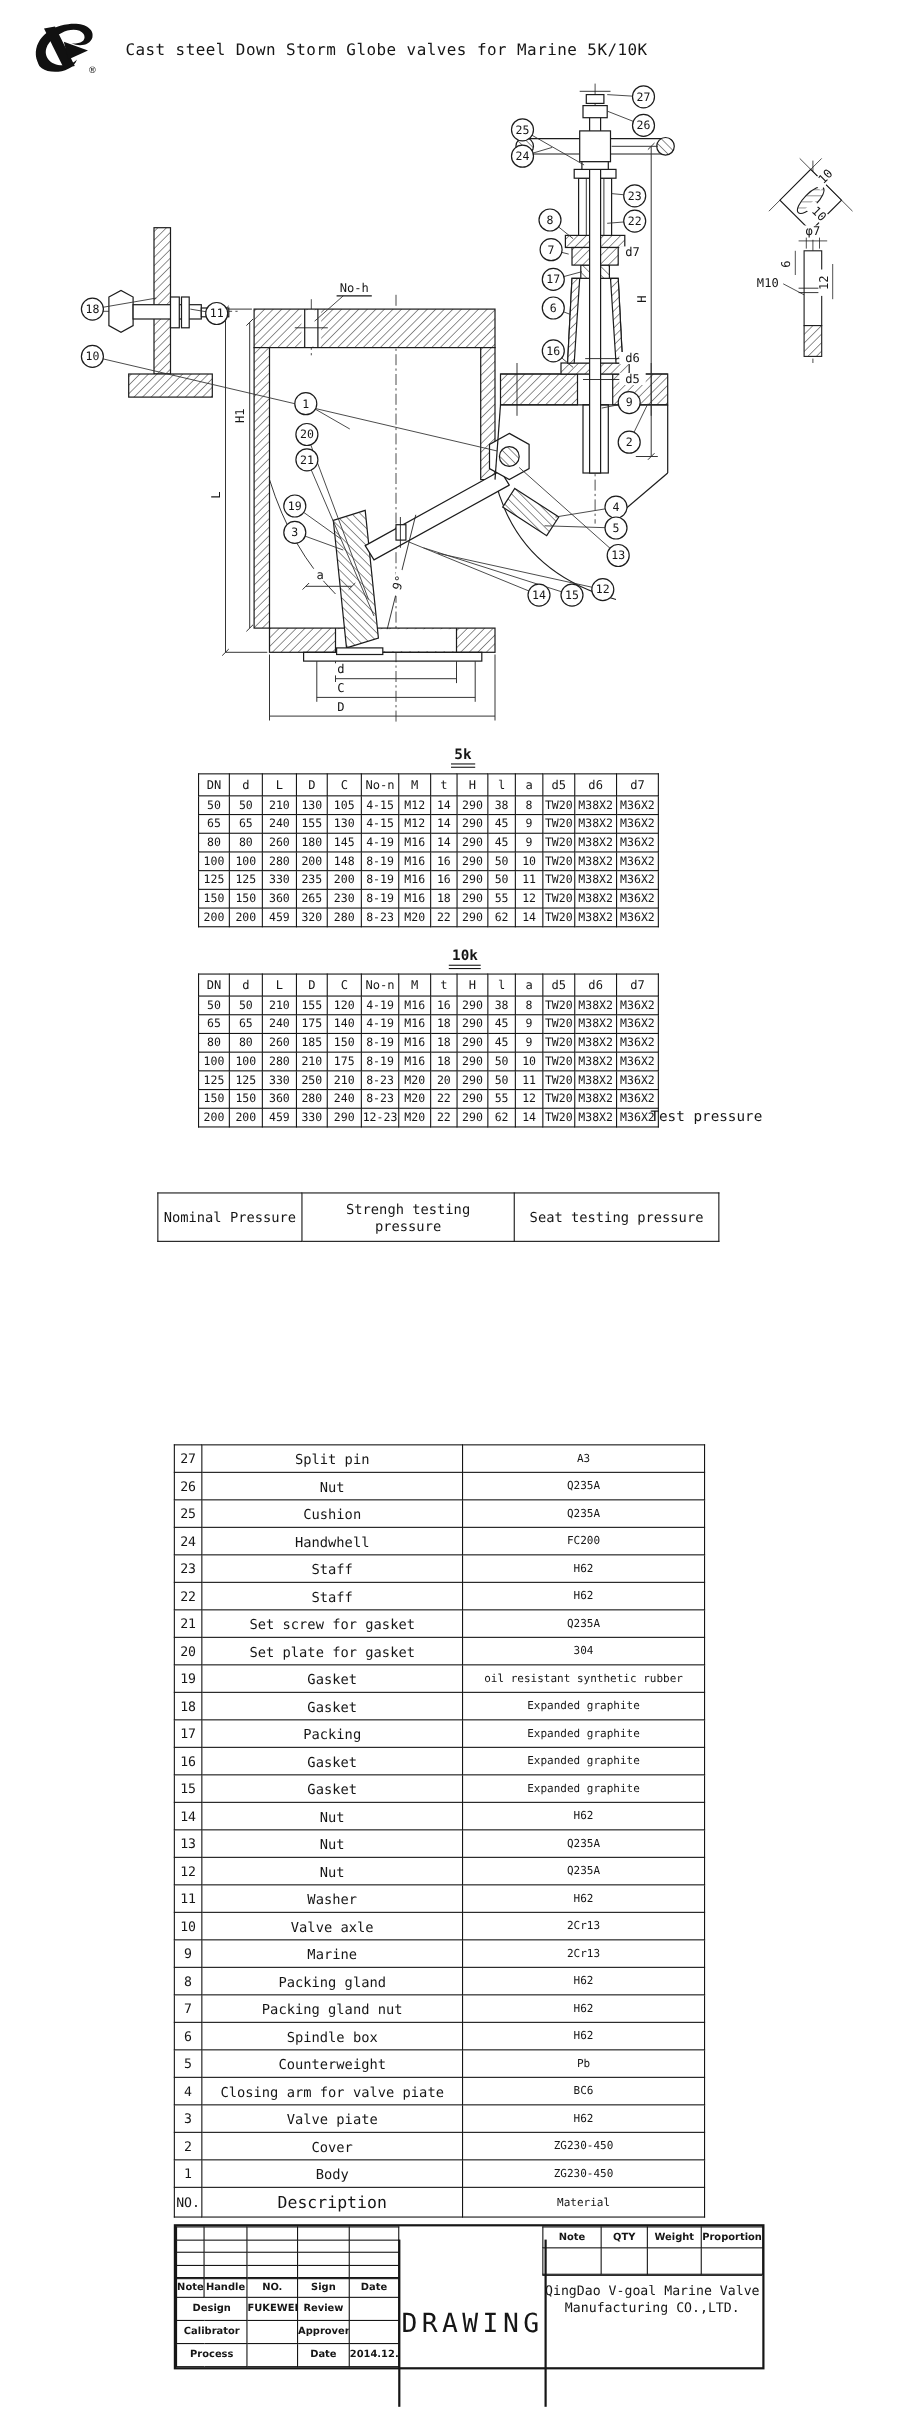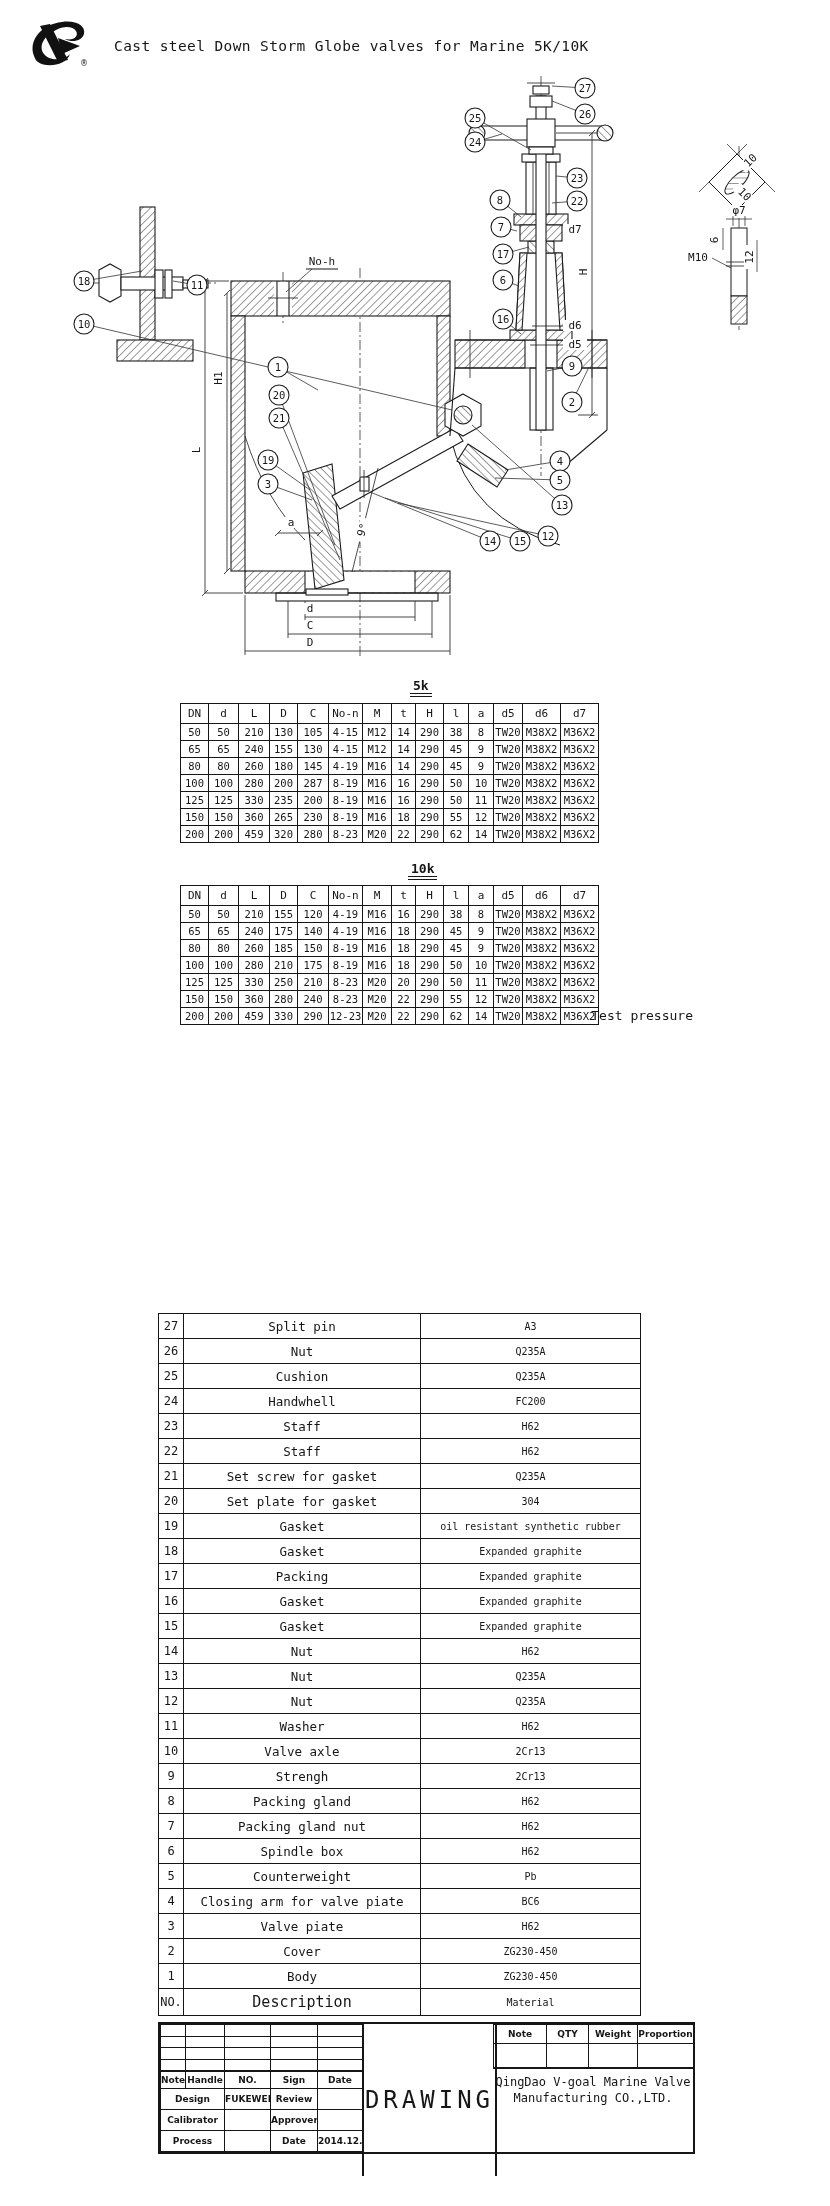--- a/index.html
+++ b/index.html
@@ -494,21 +494,21 @@
         <td>9</td>
         <td>TW20</td>
         <td>M38X2</td>
         <td>M36X2</td>
       </tr>
       <tr>
         <td>100</td>
         <td>100</td>
         <td>280</td>
         <td>200</td>
-        <td>287</td>
+        <td>148</td>
         <td>8-19</td>
         <td>M16</td>
         <td>16</td>
         <td>290</td>
         <td>50</td>
         <td>10</td>
         <td>TW20</td>
         <td>M38X2</td>
         <td>M36X2</td>
       </tr>
@@ -718,20 +718,25 @@
 </table>
 
 <div class="abs" id="tp-title" style="left:183px;top:1008px;width:510px;text-align:right">Test pressure</div>
 <table class="tp abs" style="left:143px;top:1084px;width:510px">
   <colgroup>
       <col style="width:131px">
       <col style="width:193px">
       <col style="width:186px">
     </colgroup>
   <tbody>
+      <tr style="height:44px">
+    <td>Nominal Pressure</td>
+    <td style="white-space:normal;padding:0 30px">Strengh testing pressure</td>
+    <td>Seat testing pressure</td>
+  </tr>
 </tbody>
   </table>
 
 <table class="parts abs" style="left:158px;top:1313px;width:482px">
   <colgroup>
       <col style="width:25px">
       <col style="width:237px">
       <col style="width:220px">
     </colgroup>
   <tbody>
@@ -820,21 +825,21 @@
         <td class="desc">Washer</td>
         <td class="mat">H62</td>
       </tr>
       <tr>
         <td class="no">10</td>
         <td class="desc">Valve axle</td>
         <td class="mat">2Cr13</td>
       </tr>
       <tr>
         <td class="no">9</td>
-        <td class="desc">Strengh</td>
+        <td class="desc">Marine</td>
         <td class="mat">2Cr13</td>
       </tr>
       <tr>
         <td class="no">8</td>
         <td class="desc">Packing gland</td>
         <td class="mat">H62</td>
       </tr>
       <tr>
         <td class="no">7</td>
         <td class="desc">Packing gland nut</td>
@@ -955,21 +960,21 @@
           <tr style="height: 21px;">
             <td colspan="2">Process</td>
             <td></td>
             <td>Date</td>
             <td>2014.12.29</td>
           </tr>
         </tbody>
     </table>
   </div>
 
-  <div class="abs" id="drawing-cell" style="left:202px;top:0;width:131px;height:152px">
+  <div class="abs" id="drawing-cell" style="left:202px;top:12px;width:131px;height:152px">
     <span id="drawing-word">DRAWING</span>
   </div>
 
   <div class="abs" style="left:333px;top:0;width:200px;height:128px">
     <table style="height:43px">
       <colgroup>
           <col style="width:53px">
           <col style="width:42px">
           <col style="width:49px">
           <col style="width:56px">

